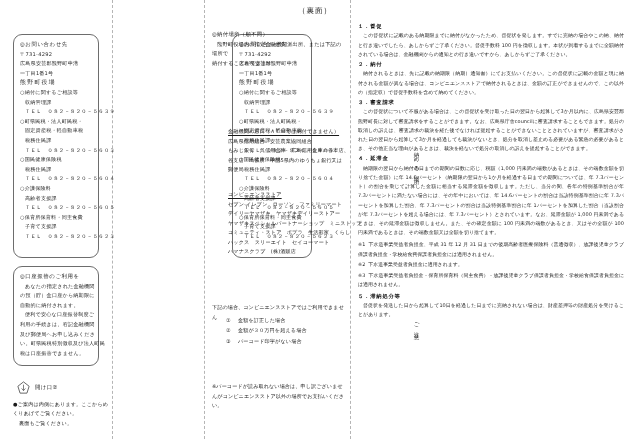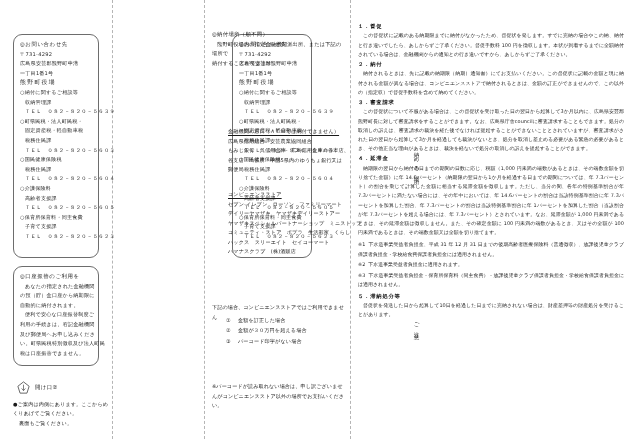--- a/index.html
+++ b/index.html
@@ -131,20 +131,21 @@
     font-size:4.9px;line-height:9.2px;letter-spacing:0.05px;margin-bottom:1.5px;
     text-align:justify;
   }
   .legal .notes .nrow .tag{margin-right:3px;}
 </style>
 </head>
 <body>
 
 <div class="page">
 
+  <div class="sheet-title">（裏面）</div>
 
   <div class="perf p1"></div>
   <div class="perf p2"></div>
   <div class="perf p3"></div>
 
   <div class="col col-a">
 
     <div class="card contact-a">
       <span class="l hd">◎お問い合わせ先</span>
       <span class="l zip">〒731-4292</span>

